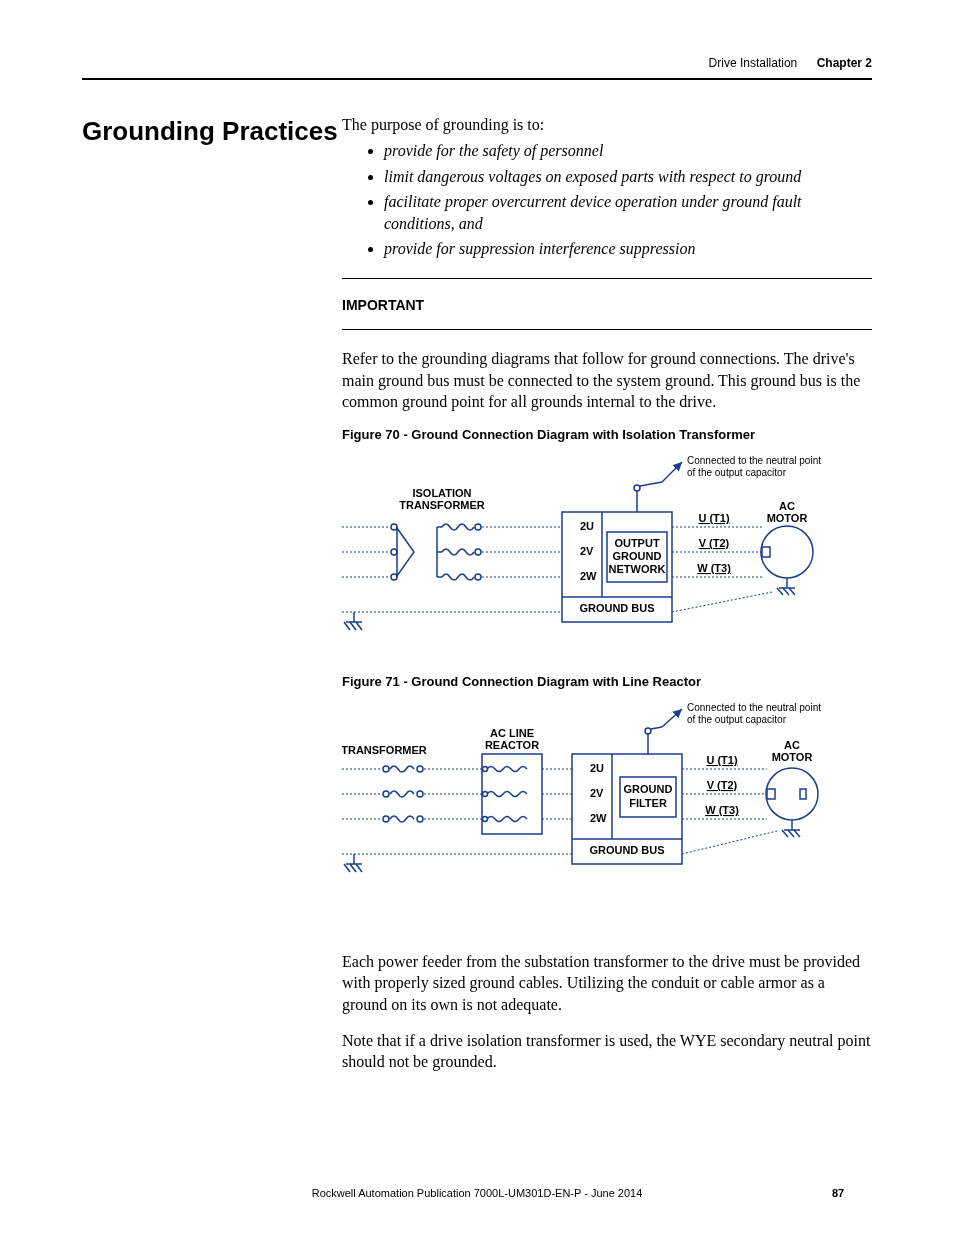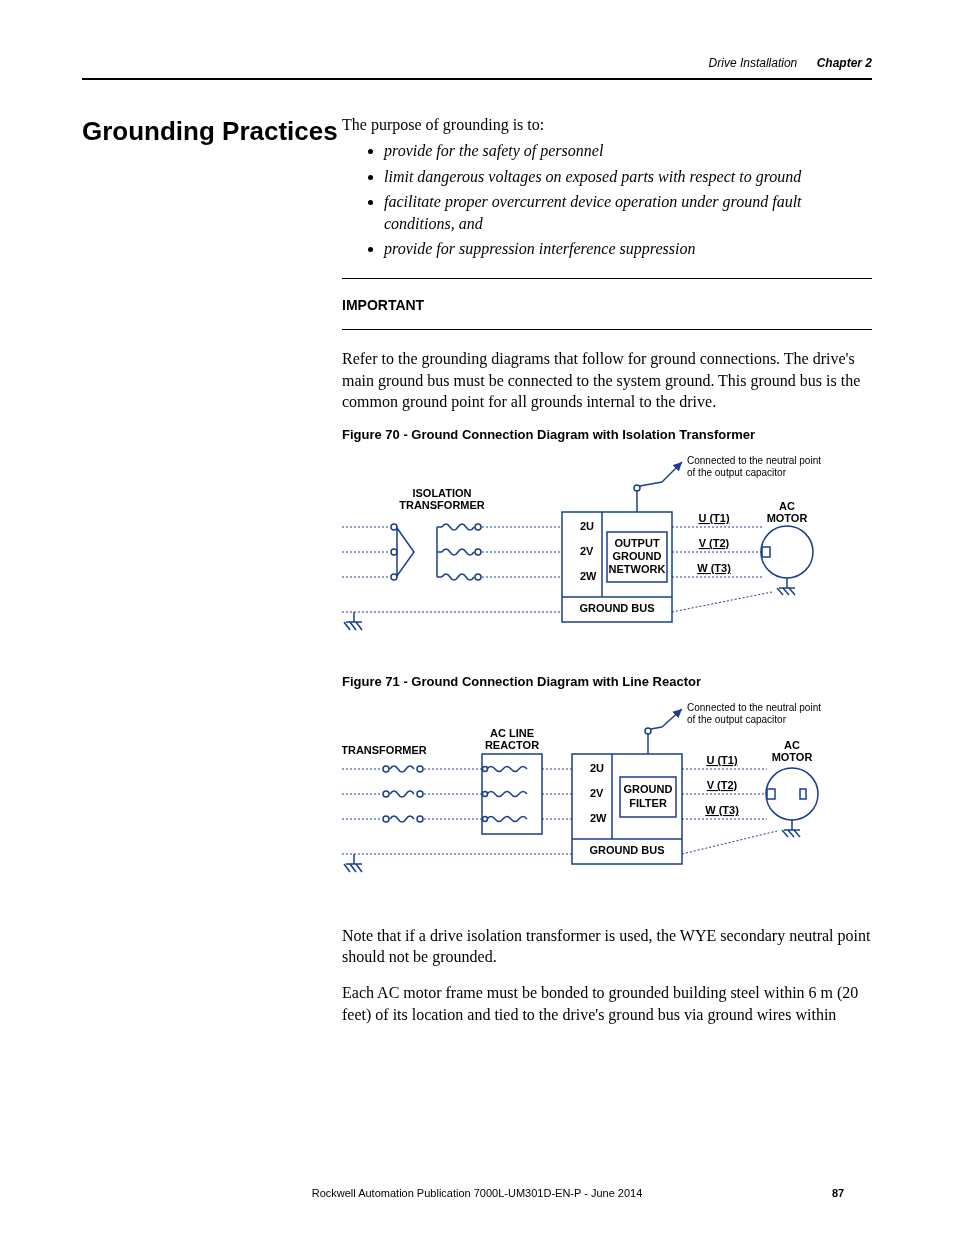--- a/index.html
+++ b/index.html
@@ -19,21 +19,20 @@
   .header-rule {
     border-top: 2px solid #000;
     margin-top: 8px;
   }
   .running-head {
     text-align: right;
     font-family: Arial, Helvetica, sans-serif;
     font-size: 12px;
     color: #000;
     margin-bottom: 4px;
-    font-style: italic;
   }
   .running-head .chap {
     font-weight: bold;
     margin-left: 16px;
   }
   .body-area {
     margin-top: 36px;
     display: flex;
   }
   .left-col {
@@ -313,22 +312,22 @@
         <rect x="425" y="90" width="8" height="10" class="bline"></rect>
         <rect x="458" y="90" width="6" height="10" class="bline"></rect>
         <line x1="450" y1="121" x2="450" y2="131" class="bline"></line>
         <line x1="442" y1="131" x2="458" y2="131" class="bline"></line>
         <line x1="440" y1="131" x2="446" y2="138" class="bline"></line>
         <line x1="446" y1="131" x2="452" y2="138" class="bline"></line>
         <line x1="452" y1="131" x2="458" y2="138" class="bline"></line>
         <line x1="340" y1="155" x2="435" y2="132" class="dline"></line>
       </svg>
 
+      <p class="para" style="margin-top:26px">Each power feeder from the substation transformer to the drive must be provided with properly sized ground cables. Utilizing the conduit or cable armor as a ground on its own is not adequate.</p>
       <p class="para">Note that if a drive isolation transformer is used, the WYE secondary neutral point should not be grounded.</p>
-      <p class="para">Each AC motor frame must be bonded to grounded building steel within 6 m (20 feet) of its location and tied to the drive's ground bus via ground wires within</p>
 
     </div>
   </div>
 
   <div class="footer">
     <span style="width:40px"></span>
     <span class="pub">Rockwell Automation Publication 7000L-UM301D-EN-P - June 2014</span>
     <span class="pnum">87</span>
   </div>
 

